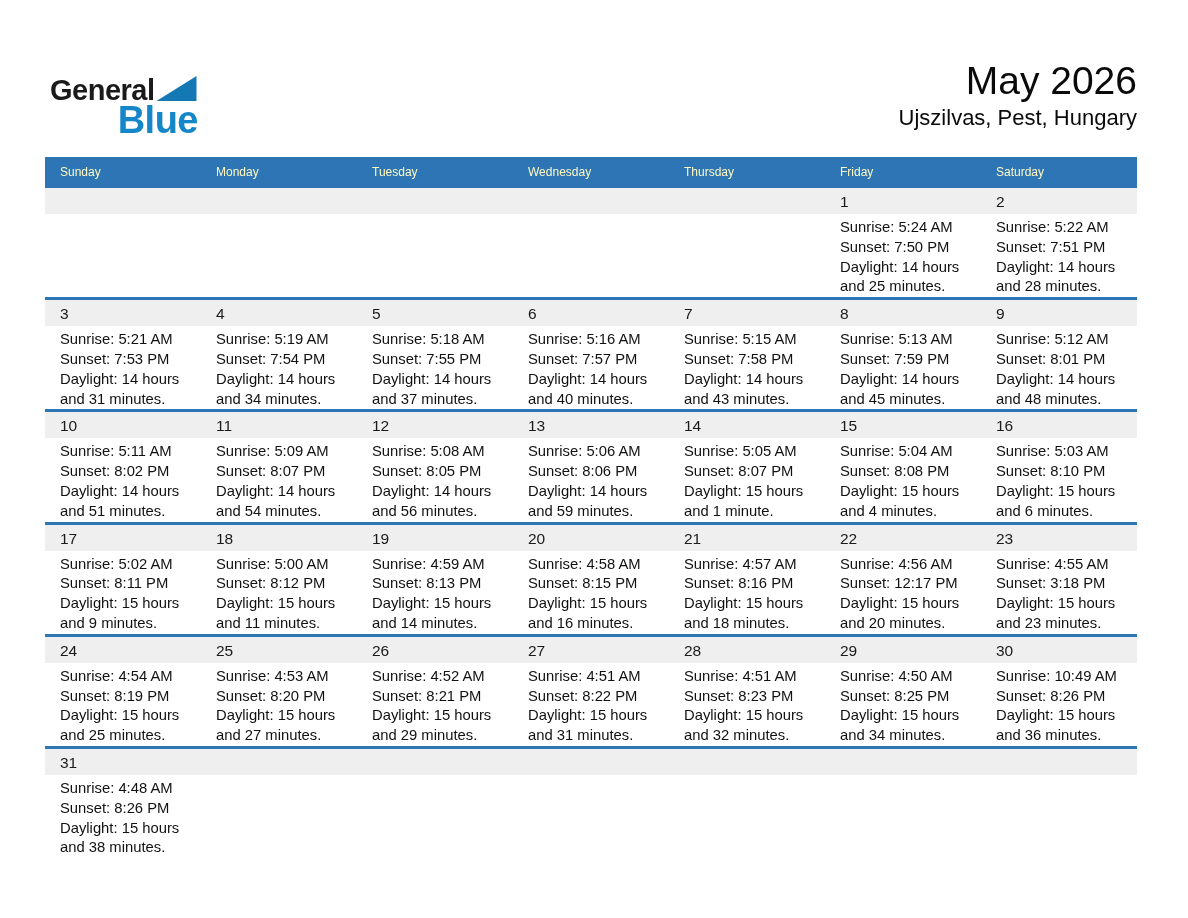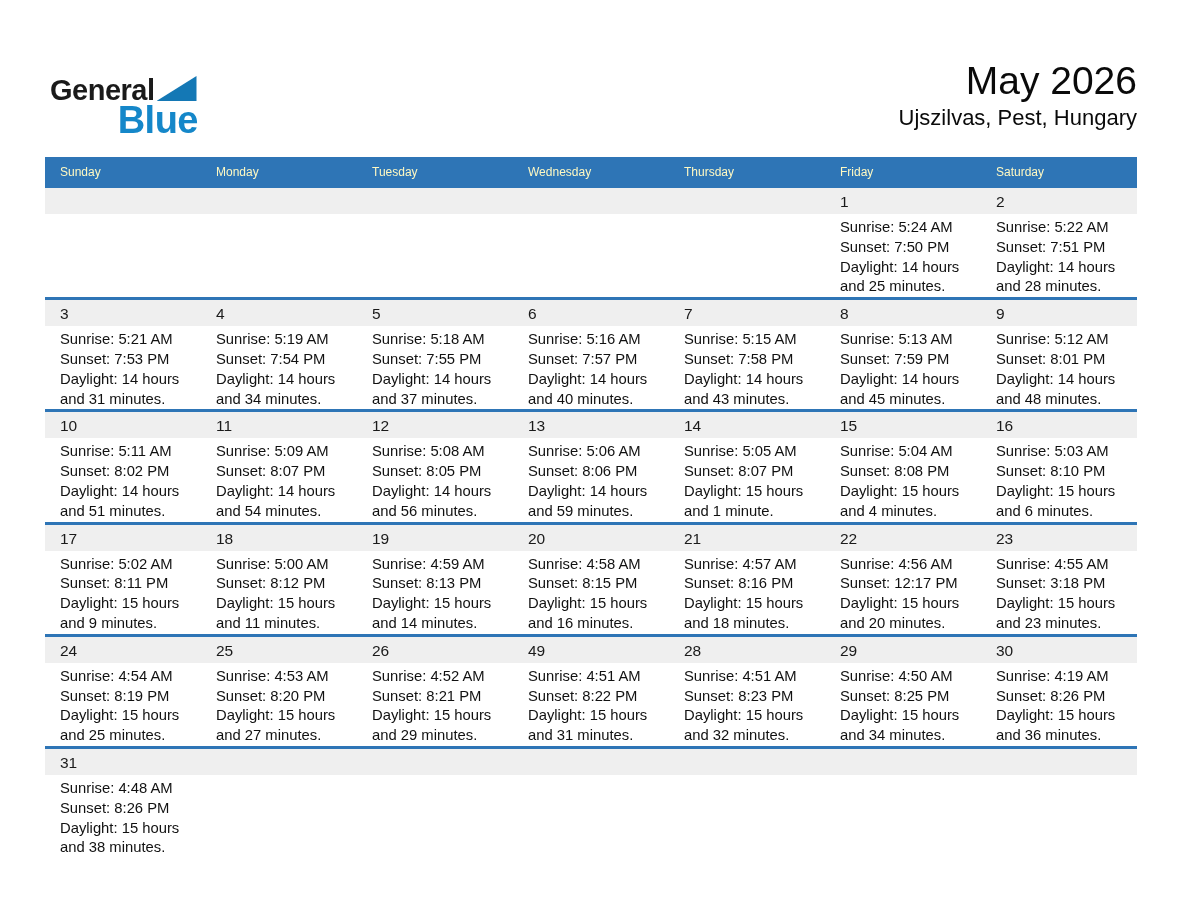--- a/index.html
+++ b/index.html
@@ -319,21 +319,21 @@
           <div class="cell">
             <div class="daynum">26</div>
             <div class="cell-lines">
               <div class="line">Sunrise: 4:52 AM</div>
               <div class="line">Sunset: 8:21 PM</div>
               <div class="line">Daylight: 15 hours</div>
               <div class="line">and 29 minutes.</div>
             </div>
           </div>
           <div class="cell">
-            <div class="daynum">49</div>
+            <div class="daynum">27</div>
             <div class="cell-lines">
               <div class="line">Sunrise: 4:51 AM</div>
               <div class="line">Sunset: 8:22 PM</div>
               <div class="line">Daylight: 15 hours</div>
               <div class="line">and 31 minutes.</div>
             </div>
           </div>
           <div class="cell">
             <div class="daynum">28</div>
             <div class="cell-lines">
@@ -348,21 +348,21 @@
             <div class="cell-lines">
               <div class="line">Sunrise: 4:50 AM</div>
               <div class="line">Sunset: 8:25 PM</div>
               <div class="line">Daylight: 15 hours</div>
               <div class="line">and 34 minutes.</div>
             </div>
           </div>
           <div class="cell">
             <div class="daynum">30</div>
             <div class="cell-lines">
-              <div class="line">Sunrise: 4:19 AM</div>
+              <div class="line">Sunrise: 10:49 AM</div>
               <div class="line">Sunset: 8:26 PM</div>
               <div class="line">Daylight: 15 hours</div>
               <div class="line">and 36 minutes.</div>
             </div>
           </div>
         </div>
         <div class="week bordered">
           <div class="cell">
             <div class="daynum">31</div>
             <div class="cell-lines">

